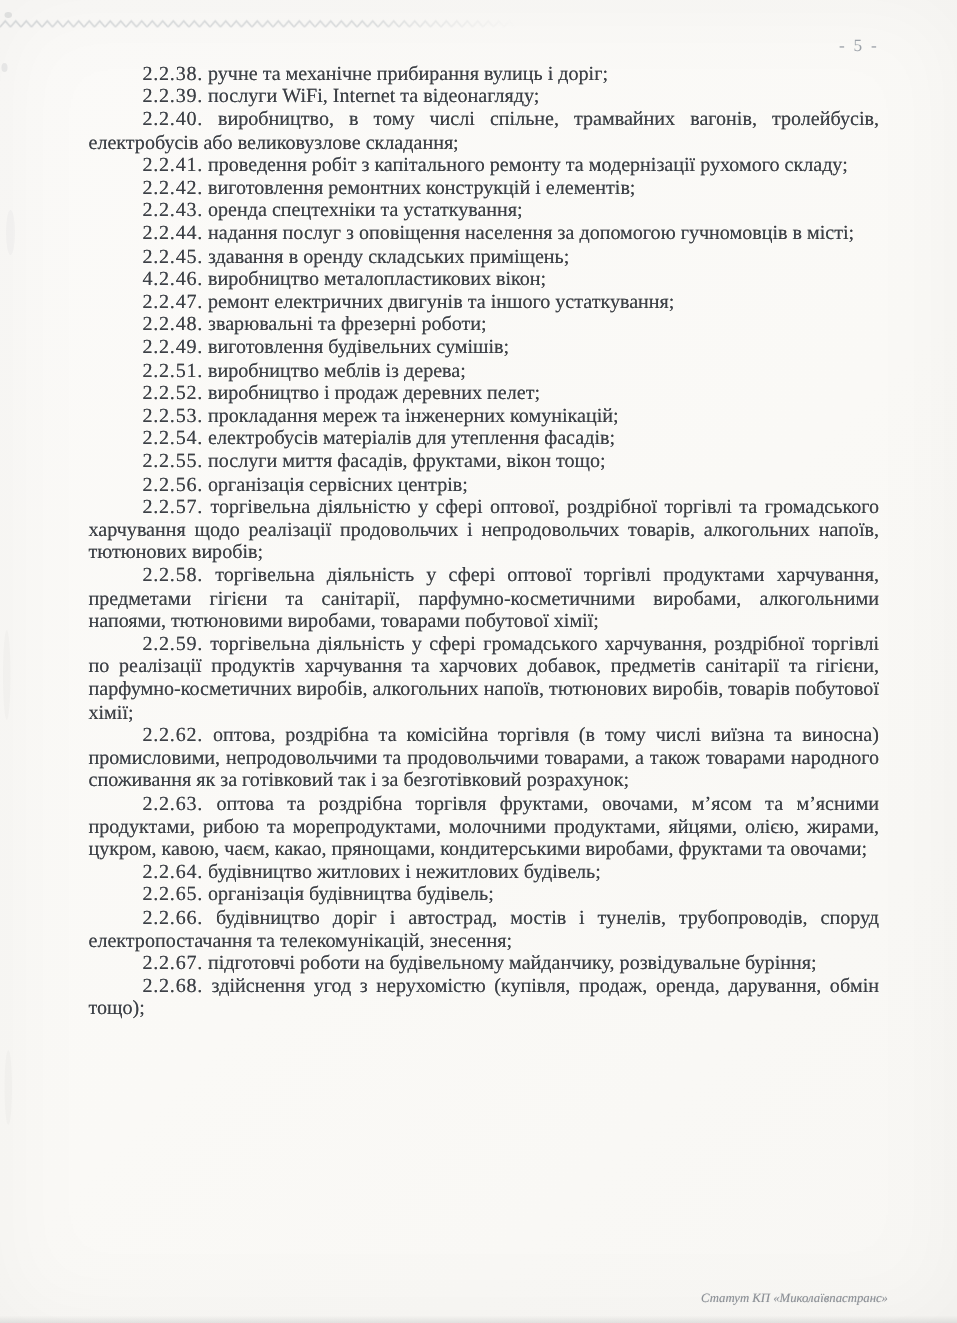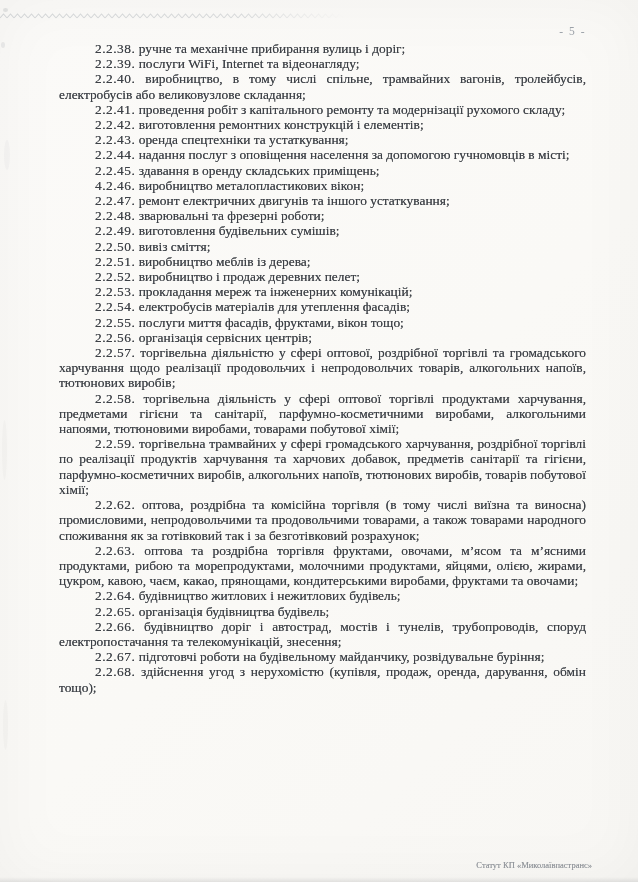--- a/index.html
+++ b/index.html
@@ -55,20 +55,21 @@
     margin: 0;
     text-indent: 36px;
   }
   .clause-num {
     letter-spacing: 0.5px;
   }
   .footer-note {
     position: absolute;
     top: 860px;
     right: 46px;
+    font-style: italic;
     font-size: 8.5px;
     color: #8e9298;
     text-shadow: 0 0 0.5px rgba(142,146,152,0.6);
   }
   .scan-bottom {
     position: absolute;
     left: 0;
     bottom: 0;
     width: 100%;
     height: 5px;
@@ -123,39 +124,38 @@
   <p class="clause"><span class="clause-num">2.2.45.</span> <span>здавання в оренду складських приміщень;</span></p>
 
   <p class="clause"><span class="clause-num">4.2.46.</span> <span>виробництво металопластикових вікон;</span></p>
 
   <p class="clause"><span class="clause-num">2.2.47.</span> <span>ремонт електричних двигунів та іншого устаткування;</span></p>
 
   <p class="clause"><span class="clause-num">2.2.48.</span> <span>зварювальні та фрезерні роботи;</span></p>
 
   <p class="clause"><span class="clause-num">2.2.49.</span> <span>виготовлення будівельних сумішів;</span></p>
 
-  <p class="clause"><span class="clause-num">2.2.50.</span> <span>вивіз сміття;</span></p>
 
   <p class="clause"><span class="clause-num">2.2.51.</span> <span>виробництво меблів із дерева;</span></p>
 
   <p class="clause"><span class="clause-num">2.2.52.</span> <span>виробництво і продаж деревних пелет;</span></p>
 
   <p class="clause"><span class="clause-num">2.2.53.</span> <span>прокладання мереж та інженерних комунікацій;</span></p>
 
   <p class="clause"><span class="clause-num">2.2.54.</span> <span>електробусів матеріалів для утеплення фасадів;</span></p>
 
   <p class="clause"><span class="clause-num">2.2.55.</span> <span>послуги миття фасадів, фруктами, вікон тощо;</span></p>
 
   <p class="clause"><span class="clause-num">2.2.56.</span> <span>організація сервісних центрів;</span></p>
 
   <p class="clause"><span class="clause-num">2.2.57.</span> <span>торгівельна діяльністю у сфері оптової, роздрібної торгівлі та громадського харчування щодо реалізації продовольчих і непродовольчих товарів, алкогольних напоїв, тютюнових виробів;</span></p>
 
   <p class="clause"><span class="clause-num">2.2.58.</span> <span>торгівельна діяльність у сфері оптової торгівлі продуктами харчування, предметами гігієни та санітарії, парфумно-косметичними виробами, алкогольними напоями, тютюновими виробами, товарами побутової хімії;</span></p>
 
-  <p class="clause"><span class="clause-num">2.2.59.</span> <span>торгівельна трамвайних у сфері громадського харчування, роздрібної торгівлі по реалізації продуктів харчування та харчових добавок, предметів санітарії та гігієни, парфумно-косметичних виробів, алкогольних напоїв, тютюнових виробів, товарів побутової хімії;</span></p>
+  <p class="clause"><span class="clause-num">2.2.59.</span> <span>торгівельна діяльність у сфері громадського харчування, роздрібної торгівлі по реалізації продуктів харчування та харчових добавок, предметів санітарії та гігієни, парфумно-косметичних виробів, алкогольних напоїв, тютюнових виробів, товарів побутової хімії;</span></p>
 
 
 
   <p class="clause"><span class="clause-num">2.2.62.</span> <span>оптова, роздрібна та комісійна торгівля (в тому числі виїзна та виносна) промисловими, непродовольчими та продовольчими товарами, а також товарами народного споживання як за готівковий так і за безготівковий розрахунок;</span></p>
 
   <p class="clause"><span class="clause-num">2.2.63.</span> <span>оптова та роздрібна торгівля фруктами, овочами, м’ясом та м’ясними продуктами, рибою та морепродуктами, молочними продуктами, яйцями, олією, жирами, цукром, кавою, чаєм, какао, прянощами, кондитерськими виробами, фруктами та овочами;</span></p>
 
   <p class="clause"><span class="clause-num">2.2.64.</span> <span>будівництво житлових і нежитлових будівель;</span></p>
 
   <p class="clause"><span class="clause-num">2.2.65.</span> <span>організація будівництва будівель;</span></p>

